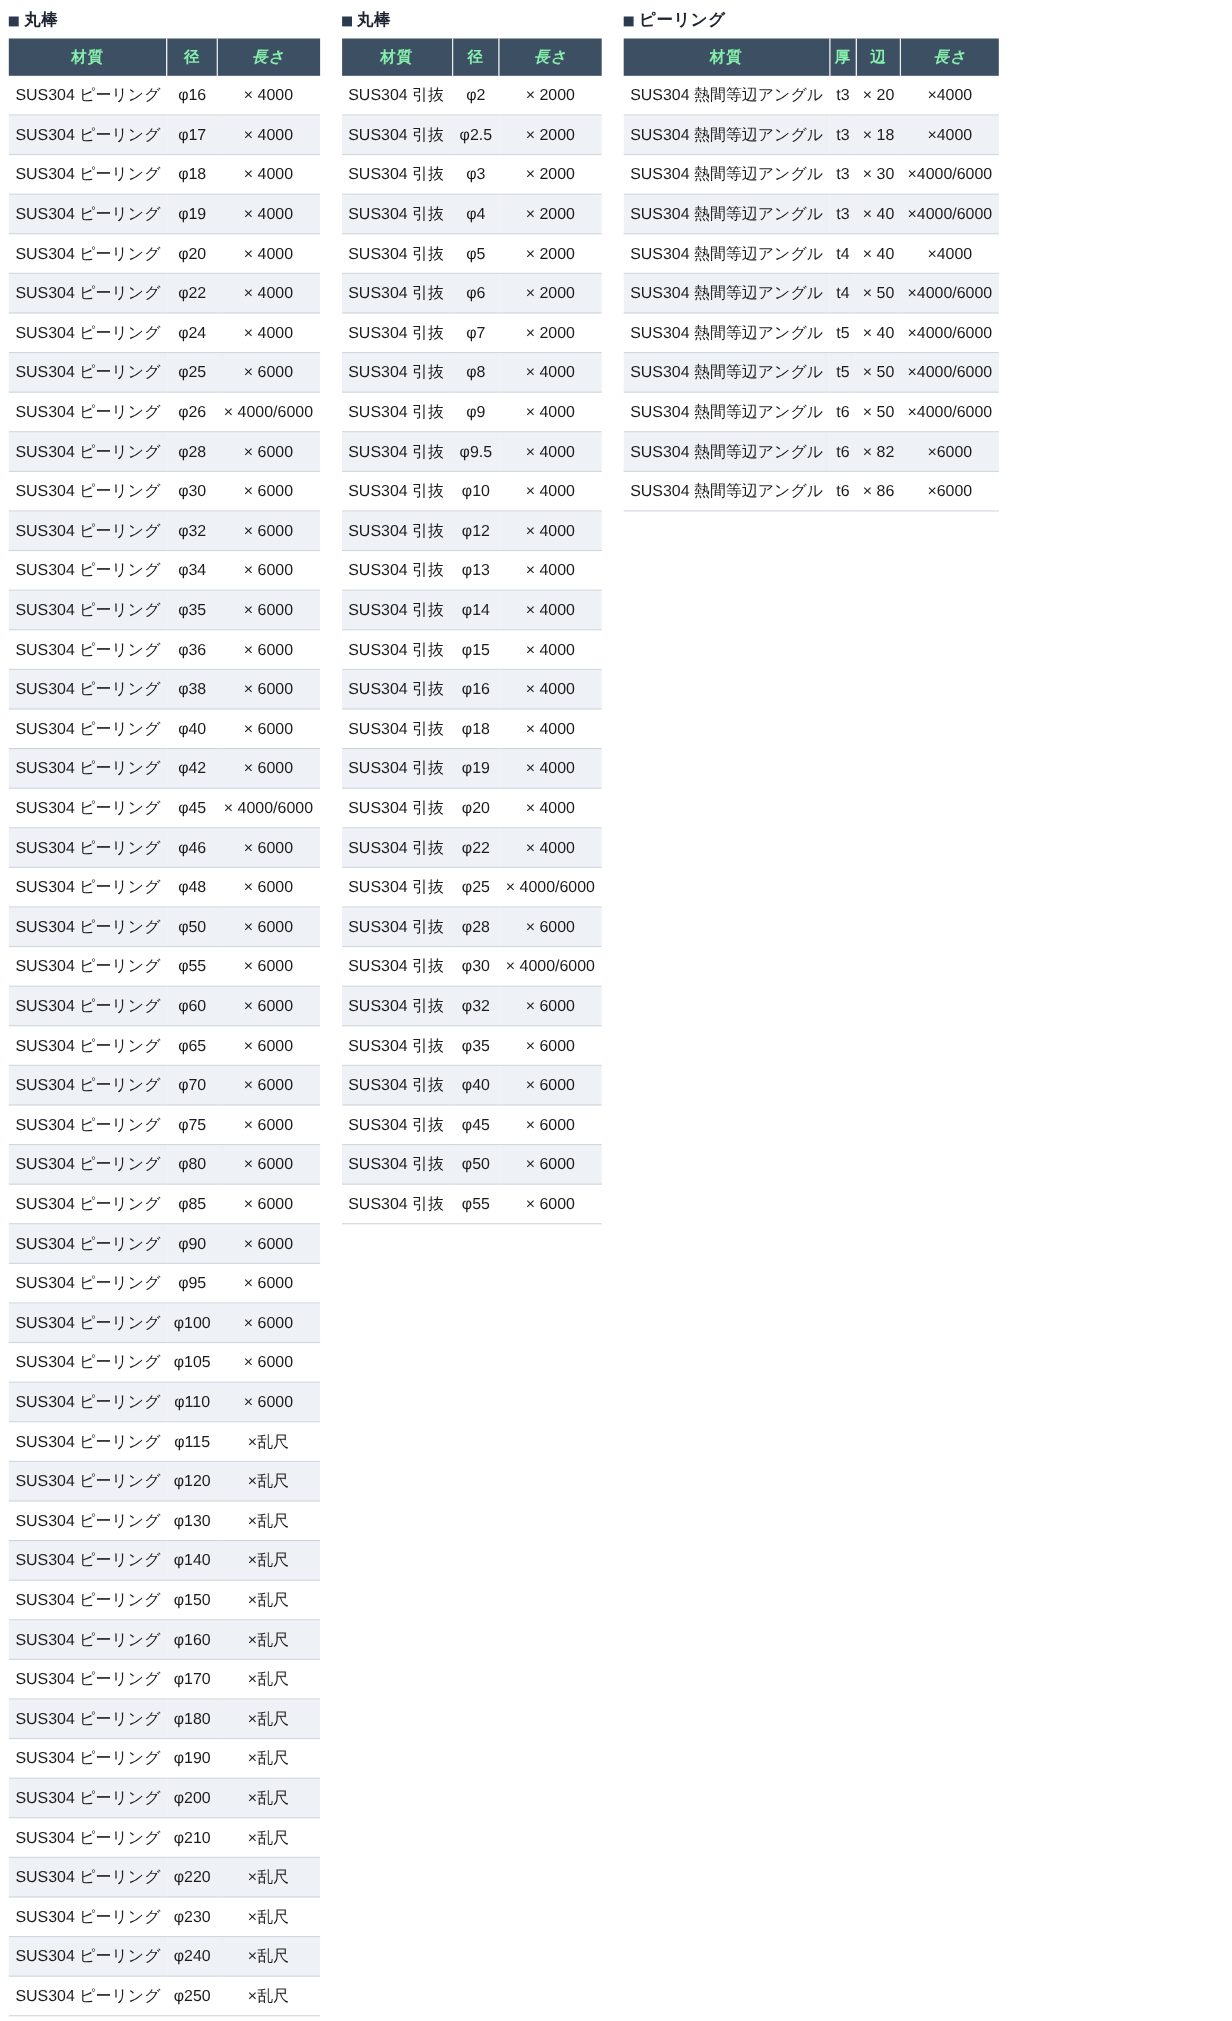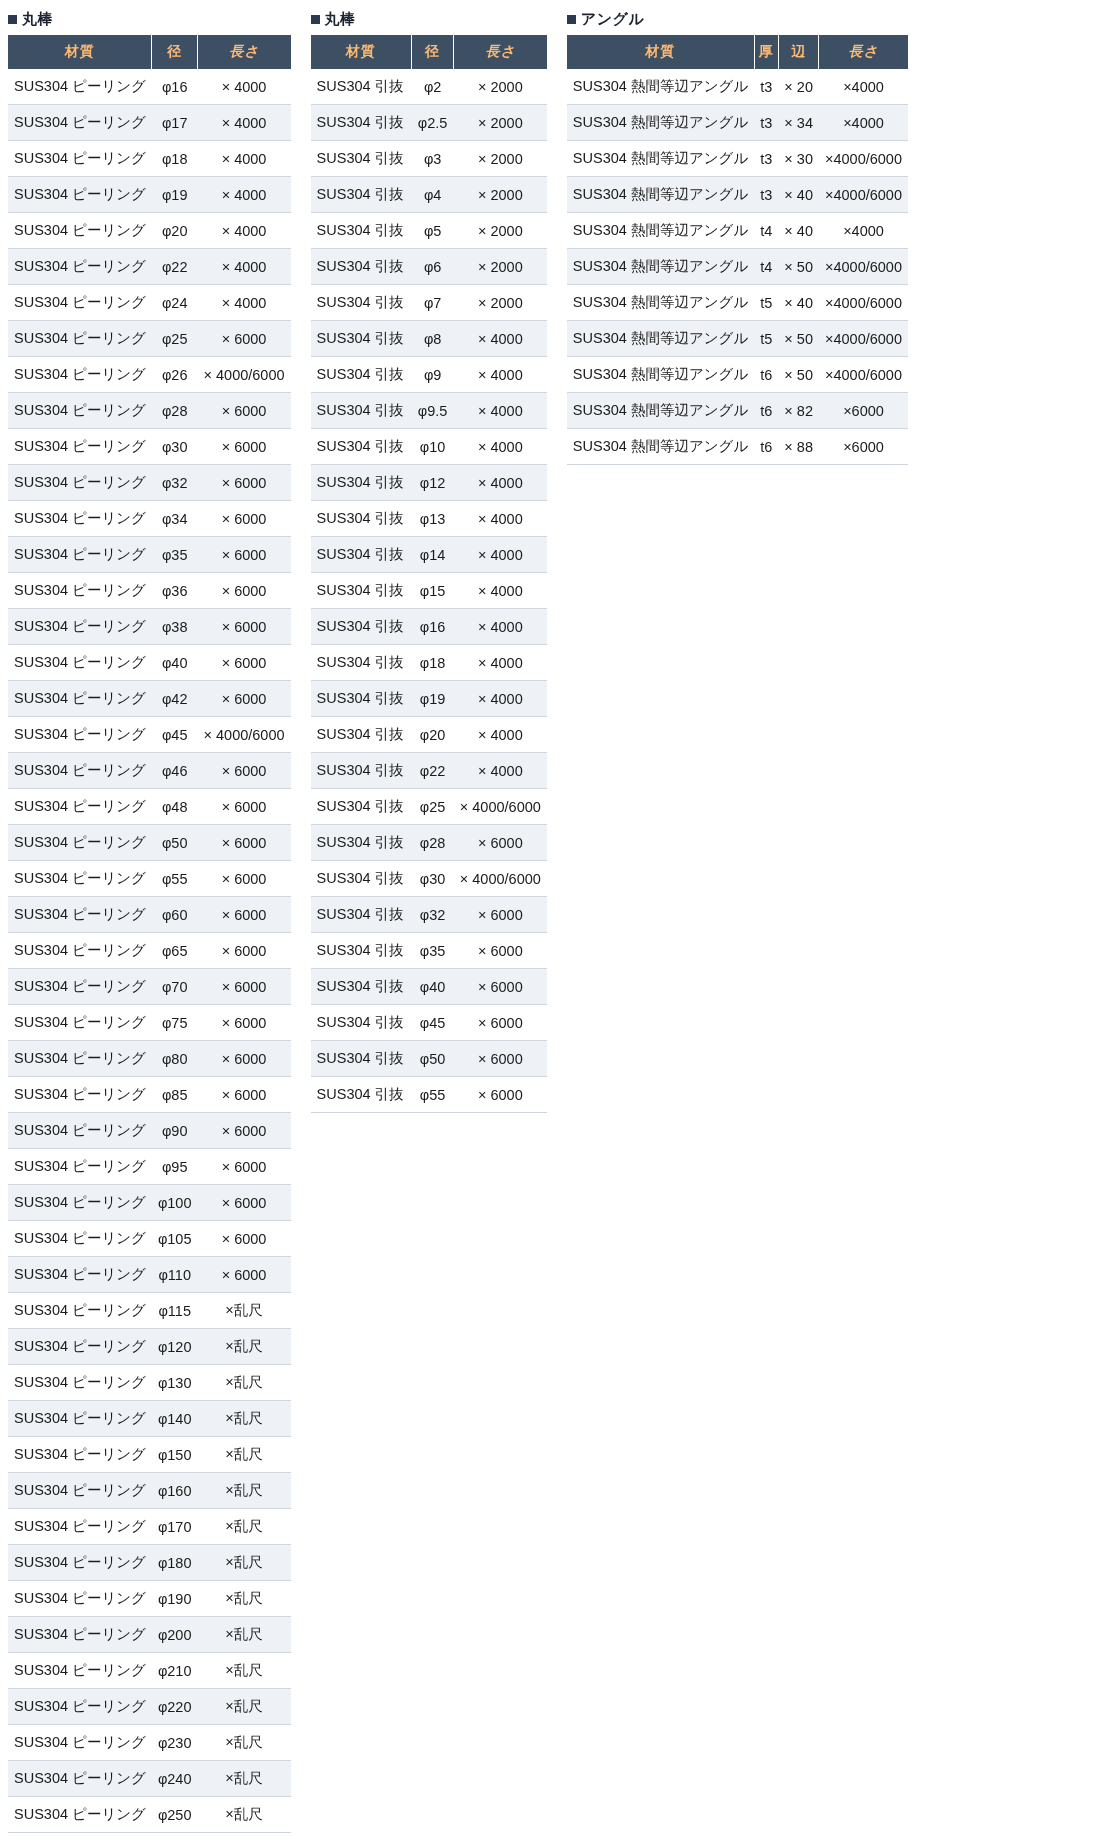--- a/index.html
+++ b/index.html
@@ -51,21 +51,21 @@
     flex: none;
   }
 
   table.spec {
     border-collapse: collapse;
     width: 100%;
     font-size: 14.5px;
   }
   table.spec thead th {
     background: #3d4f63;
-    color: #fdba74;
+    color: #86efac;
     font-weight: bold;
     font-size: 14px;
     text-align: center;
     padding: 8px 2px;
     border-right: 1px solid #ffffff;
     letter-spacing: 1px;
   }
   table.spec thead th:last-child { border-right: none; font-style: italic; }
 
   table.spec tbody td {
@@ -532,21 +532,21 @@
               <td class="c-dim">φ55</td>
               <td class="c-len">× 6000</td>
             </tr>
           </tbody>
       </table>
     </div>
 
     <div class="col col-3">
       <div class="section-title">
         <span class="bullet"></span>
-        <span>アングル</span>
+        <span>ピーリング</span>
       </div>
       <table class="spec t-angle">
         <colgroup>
           <col class="w-mat">
             <col class="w-thk">
             <col class="w-side">
             <col class="w-len">
         </colgroup>
         <thead>
           <tr>
@@ -559,21 +559,21 @@
         <tbody>
             <tr>
               <td class="c-material">SUS304 熱間等辺アングル</td>
               <td class="c-thk">t3</td>
               <td class="c-side">× 20</td>
               <td class="c-len">×4000</td>
             </tr>
             <tr>
               <td class="c-material">SUS304 熱間等辺アングル</td>
               <td class="c-thk">t3</td>
-              <td class="c-side">× 34</td>
+              <td class="c-side">× 18</td>
               <td class="c-len">×4000</td>
             </tr>
             <tr>
               <td class="c-material">SUS304 熱間等辺アングル</td>
               <td class="c-thk">t3</td>
               <td class="c-side">× 30</td>
               <td class="c-len">×4000/6000</td>
             </tr>
             <tr>
               <td class="c-material">SUS304 熱間等辺アングル</td>
@@ -613,21 +613,21 @@
             </tr>
             <tr>
               <td class="c-material">SUS304 熱間等辺アングル</td>
               <td class="c-thk">t6</td>
               <td class="c-side">× 82</td>
               <td class="c-len">×6000</td>
             </tr>
             <tr>
               <td class="c-material">SUS304 熱間等辺アングル</td>
               <td class="c-thk">t6</td>
-              <td class="c-side">× 88</td>
+              <td class="c-side">× 86</td>
               <td class="c-len">×6000</td>
             </tr>
           </tbody>
       </table>
     </div>
 
   </div>
 </div>
 
 </body></html>

